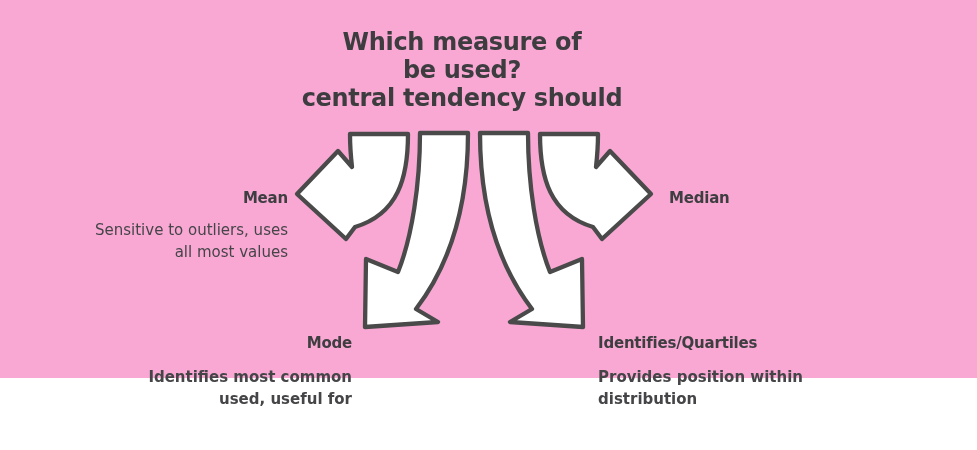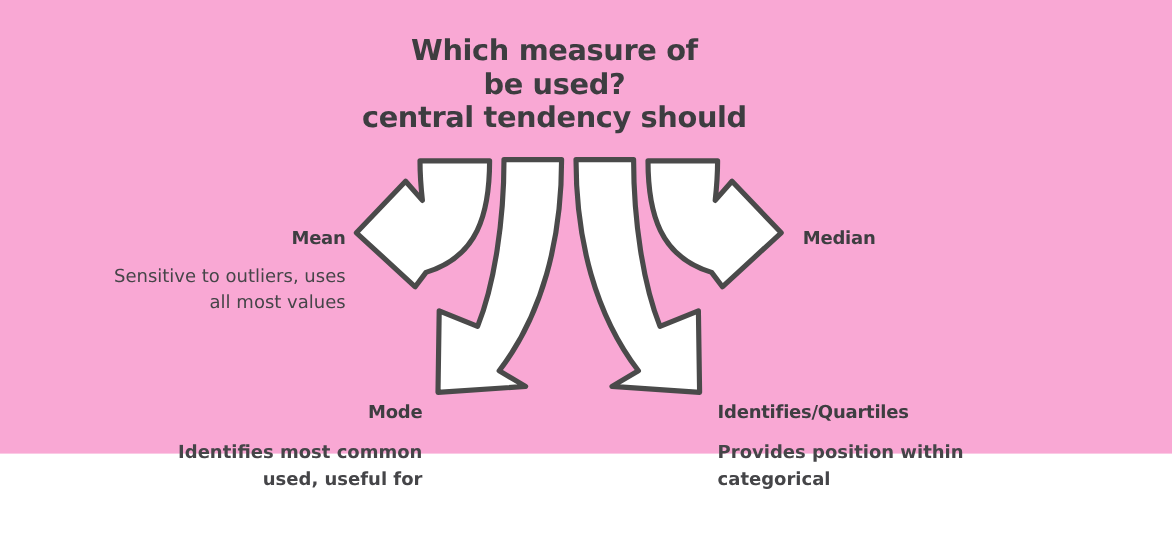--- a/index.html
+++ b/index.html
@@ -104,17 +104,17 @@
     <div class="branch-desc">
       <div class="desc-line">Identifies most common</div>
       <div class="desc-line">used, useful for</div>
     </div>
   </div>
 
   <div id="branch-percentiles" class="branch align-left">
     <div class="branch-label">Identifies/Quartiles</div>
     <div class="branch-desc">
       <div class="desc-line">Provides position within</div>
-      <div class="desc-line">categorical</div>
+      <div class="desc-line">distribution</div>
     </div>
   </div>
 
 </div>
 
 </body></html>

